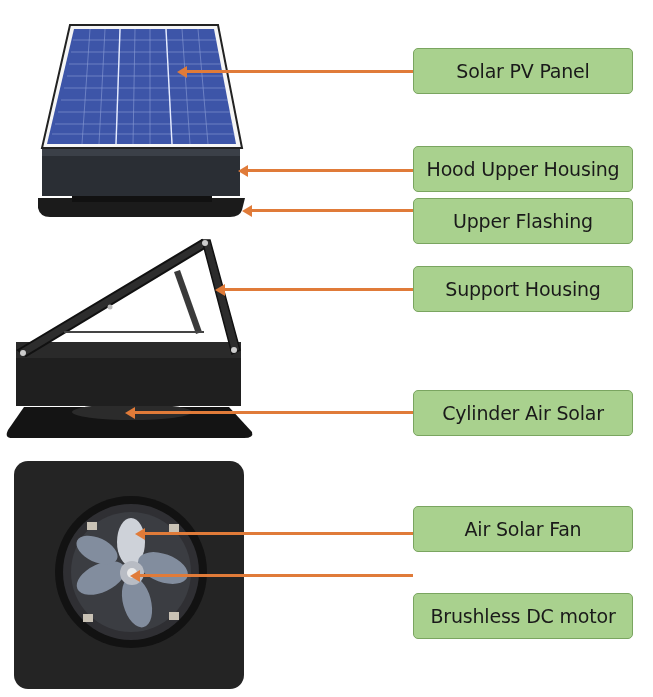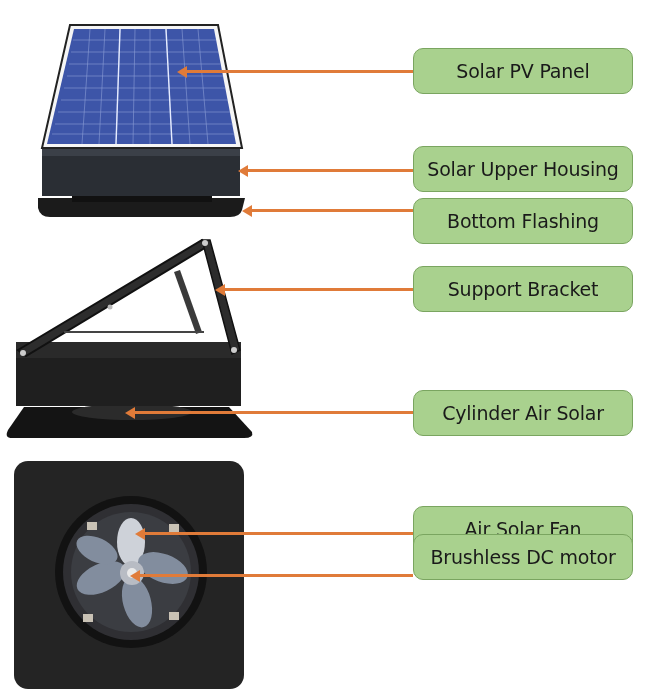--- a/index.html
+++ b/index.html
@@ -1,19 +1,19 @@
 <!DOCTYPE html>
 <html><head>
 <meta charset="utf-8">
 <style>
   html, body { margin:0; padding:0; background:#ffffff; }
   body { width:653px; height:697px; position:relative; overflow:hidden; font-family:"DejaVu Sans", sans-serif; }
   .label-box {
     position:absolute; left:413px; width:220px; height:46px;
-    background:#a9d18e; border:1.5px solid #7aa560; border-radius:10px;
+    background:#a9d18e; border:1.5px solid #7aa560; border-radius:5px;
     box-sizing:border-box; display:flex; align-items:center; justify-content:center;
     font-size:19px; color:#1a1a1a; white-space:nowrap; letter-spacing:-0.2px;
   }
   .arrow { position:absolute; height:3px; background:#e07b39; }
   .arrow::before {
     content:""; position:absolute; left:-9px; top:-4.5px;
     border-top:6px solid transparent; border-bottom:6px solid transparent; border-right:10px solid #e07b39;
   }
   svg.photo { position:absolute; }
 </style>
@@ -94,29 +94,29 @@
 <div class="arrow" style="left:251px;width:162px;top:209px"></div>
 <div class="arrow" style="left:224px;width:189px;top:288px"></div>
 <div class="arrow" style="left:134px;width:279px;top:411px"></div>
 <div class="arrow" style="left:144px;width:269px;top:532px"></div>
 <div class="arrow" style="left:139px;width:274px;top:574px"></div>
 
 <div class="label-box" style="top:48px">
     <span>Solar PV Panel</span>
   </div>
 <div class="label-box" style="top:146px">
-    <span>Solar Upper Housing</span>
+    <span>Hood Upper Housing</span>
   </div>
 <div class="label-box" style="top:198px">
-    <span>Bottom Flashing</span>
+    <span>Upper Flashing</span>
   </div>
 <div class="label-box" style="top:266px">
-    <span>Support Bracket</span>
+    <span>Support Housing</span>
   </div>
 <div class="label-box" style="top:390px">
     <span>Cylinder Air Solar</span>
   </div>
 <div class="label-box" style="top:506px">
     <span>Air Solar Fan</span>
   </div>
-<div class="label-box" style="top:534px">
+<div class="label-box" style="top:593px">
     <span>Brushless DC motor</span>
   </div>
 
 </body></html>

